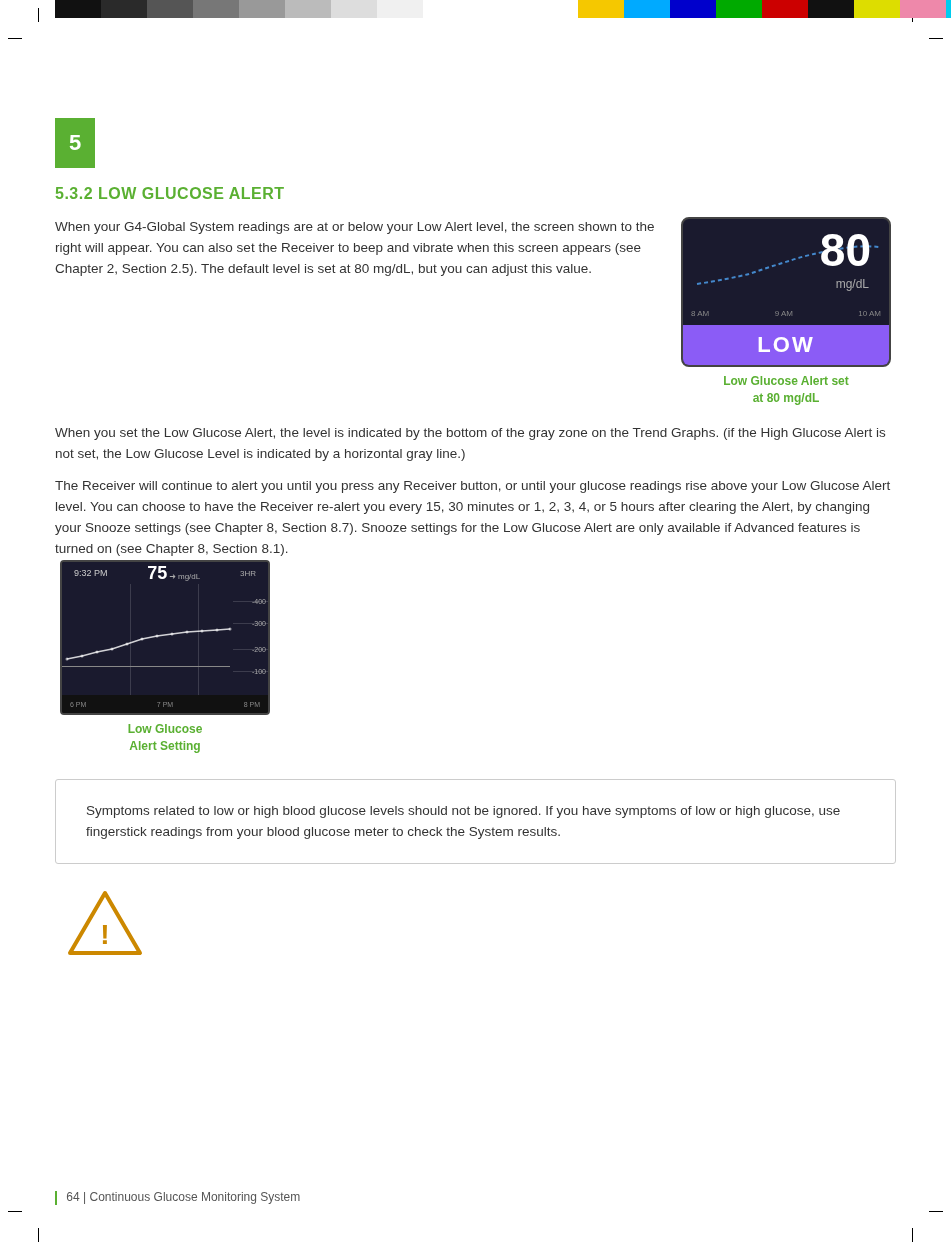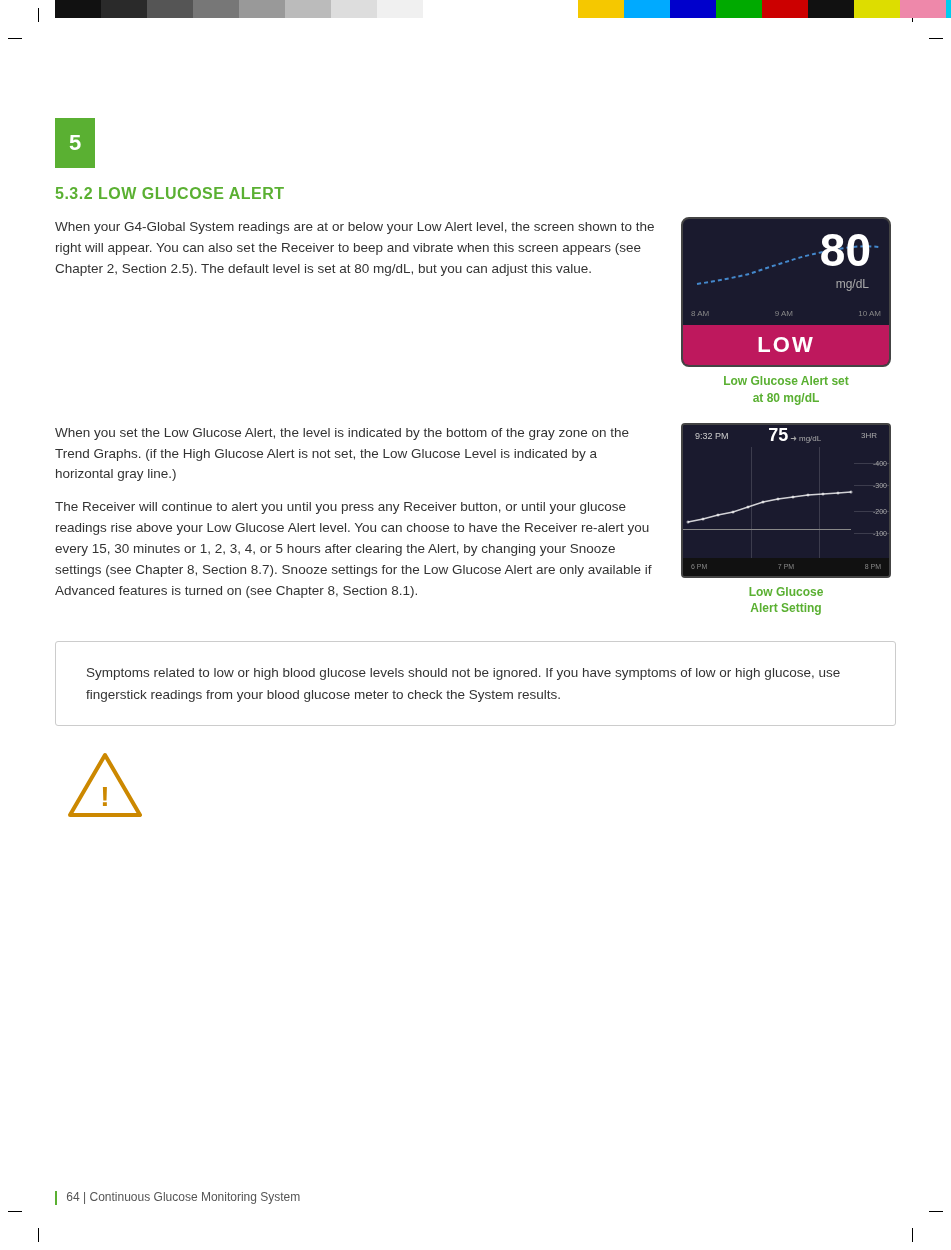--- a/index.html
+++ b/index.html
@@ -107,21 +107,21 @@
       font-size: 12px;
       color: #aaa;
     }
 
     .ds1-low-banner {
       position: absolute;
       bottom: 0;
       left: 0;
       right: 0;
       height: 40px;
-      background: #be185d;
+      background: #8b5cf6;
       display: flex;
       align-items: center;
       justify-content: center;
     }
 
     .ds1-low-text {
       font-size: 22px;
       font-weight: bold;
       color: #fff;
       letter-spacing: 2px;
@@ -244,22 +244,22 @@
       font-size: 12px;
       color: #5ab032;
       margin-top: 6px;
       font-weight: bold;
       line-height: 1.4;
     }
 
     
     .second-section {
       display: flex;
-      gap: 20px;
       margin-bottom: 24px;
+      flex-direction: column;
     }
 
     
     .notice-box {
       border: 1px solid #ccc;
       border-radius: 3px;
       padding: 20px 30px;
       margin-bottom: 24px;
       background: #fff;
     }

